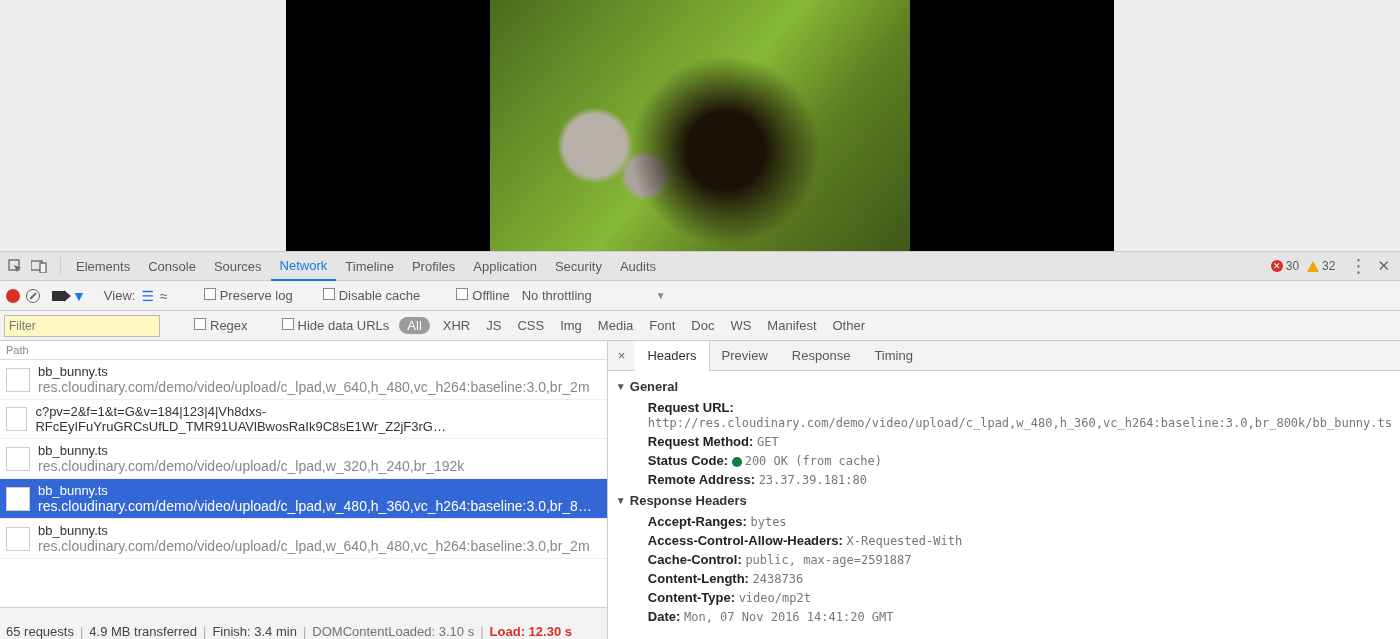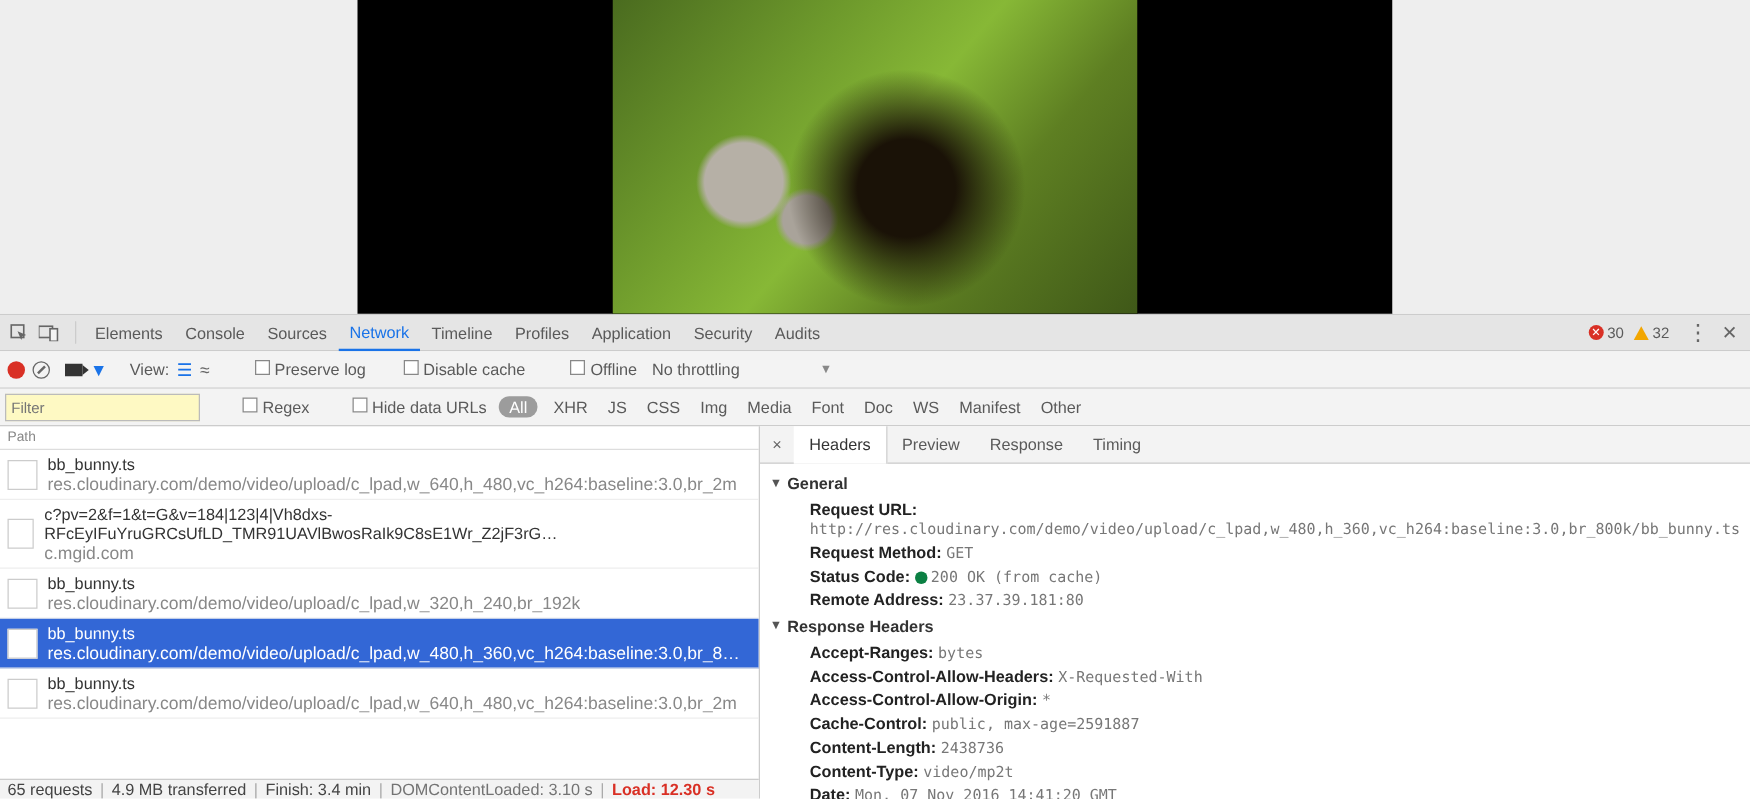--- a/index.html
+++ b/index.html
@@ -49,21 +49,21 @@
   .left{width:611px;border-right:1px solid #ccc;display:flex;flex-direction:column;min-height:0;}
   .colhdr{padding:3px 6px;border-bottom:1px solid #ddd;font-size:12px;color:#333;}
   .colhdr .sub{color:#888;font-size:11px;}
   .rows{flex:1;overflow:hidden;}
   .row{display:flex;align-items:center;padding:4px 6px;border-bottom:1px solid #eee;gap:8px;}
   .row .thumb{width:24px;height:24px;border:1px solid #ccc;background:#fff;}
   .row .txt .t1{font-size:13px;color:#333;}
   .row .txt .t2{font-size:14px;color:#888;white-space:nowrap;overflow:hidden;text-overflow:ellipsis;max-width:560px;}
   .row.sel{background:#3367d6;}
   .row.sel .t1,.row.sel .t2{color:#fff;}
-  .statusbar{height:16px;border-top:1px solid #ccc;background:#f3f3f3;display:flex;align-items:flex-end;padding:0 6px;font-size:13px;color:#444;gap:6px;}
+  .statusbar{height:32px;border-top:1px solid #ccc;background:#f3f3f3;display:flex;align-items:flex-end;padding:0 6px;font-size:13px;color:#444;gap:6px;}
   .statusbar .pipe{color:#aaa;}
   .dcl{color:#737373;}
   .load{color:#d93025;font-weight:bold;}
   .right{flex:1;display:flex;flex-direction:column;min-height:0;}
   .detail-tabs{display:flex;align-items:center;height:30px;border-bottom:1px solid #ccc;background:#f3f3f3;font-size:13px;color:#5a5a5a;}
   .detail-tabs .close{padding:0 10px;color:#666;font-size:13px;}
   .dtab{padding:0 12px;height:30px;display:flex;align-items:center;}
   .dtab.active{background:#fff;border-right:1px solid #ccc;color:#333;}
   .detail-body{flex:1;overflow:auto;padding:4px 0;font-size:13px;}
   .section-hd{display:flex;align-items:center;gap:4px;font-weight:bold;padding:4px 8px;color:#333;}
@@ -187,21 +187,20 @@
             <div class="thumb"></div>
             <div class="txt">
               <div class="t1">bb_bunny.ts</div>
               <div class="t2">res.cloudinary.com/demo/video/upload/c_lpad,w_640,h_480,vc_h264:baseline:3.0,br_2m</div>
             </div>
           </div>
         <div class="row">
             <div class="thumb"></div>
             <div class="txt">
               <div class="t1">c?pv=2&amp;f=1&amp;t=G&amp;v=184|123|4|Vh8dxs-RFcEyIFuYruGRCsUfLD_TMR91UAVlBwosRaIk9C8sE1Wr_Z2jF3rG…</div>
-              <div class="t2">c.mgid.com</div>
             </div>
           </div>
         <div class="row">
             <div class="thumb"></div>
             <div class="txt">
               <div class="t1">bb_bunny.ts</div>
               <div class="t2">res.cloudinary.com/demo/video/upload/c_lpad,w_320,h_240,br_192k</div>
             </div>
           </div>
         <div class="row sel">
@@ -249,21 +248,20 @@
         <div class="kv"><b>Request Method:</b> <span class="mono">GET</span></div>
         <div class="kv"><b>Status Code:</b> <span class="status-dot"></span><span class="mono">200 OK (from cache)</span></div>
         <div class="kv"><b>Remote Address:</b> <span class="mono">23.37.39.181:80</span></div>
 
         <div class="section-hd">
             <span class="tri">▼</span>
             <span>Response Headers</span>
           </div>
         <div class="kv"><b>Accept-Ranges:</b> <span class="mono">bytes</span></div>
         <div class="kv"><b>Access-Control-Allow-Headers:</b> <span class="mono">X-Requested-With</span></div>
-        <div class="kv"><b>Access-Control-Allow-Origin:</b> <span class="mono">*</span></div>
         <div class="kv"><b>Cache-Control:</b> <span class="mono">public, max-age=2591887</span></div>
         <div class="kv"><b>Content-Length:</b> <span class="mono">2438736</span></div>
         <div class="kv"><b>Content-Type:</b> <span class="mono">video/mp2t</span></div>
         <div class="kv"><b>Date:</b> <span class="mono">Mon, 07 Nov 2016 14:41:20 GMT</span></div>
       </div>
     </div>
   </div>
 
 </div>
 

